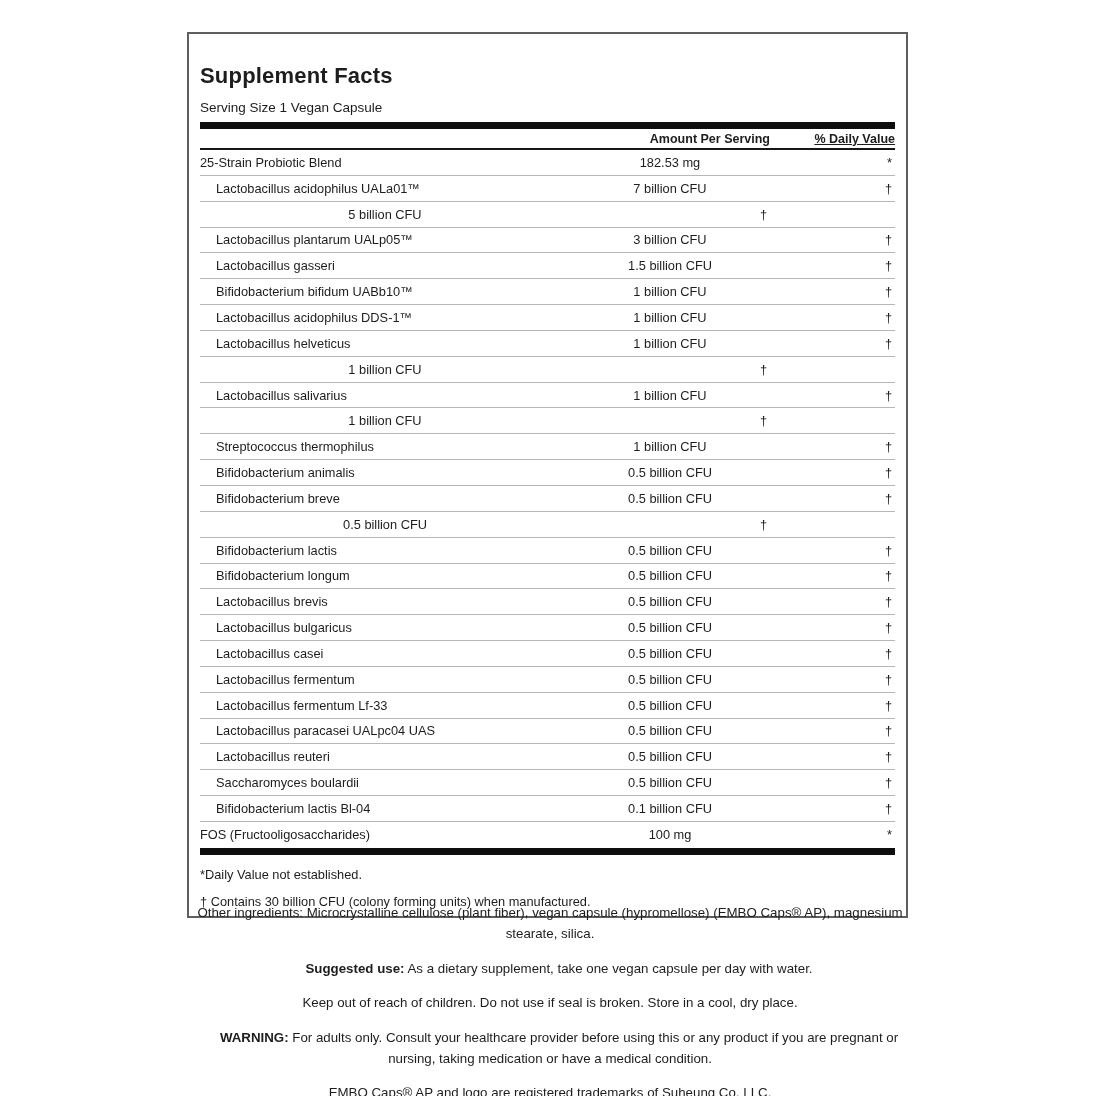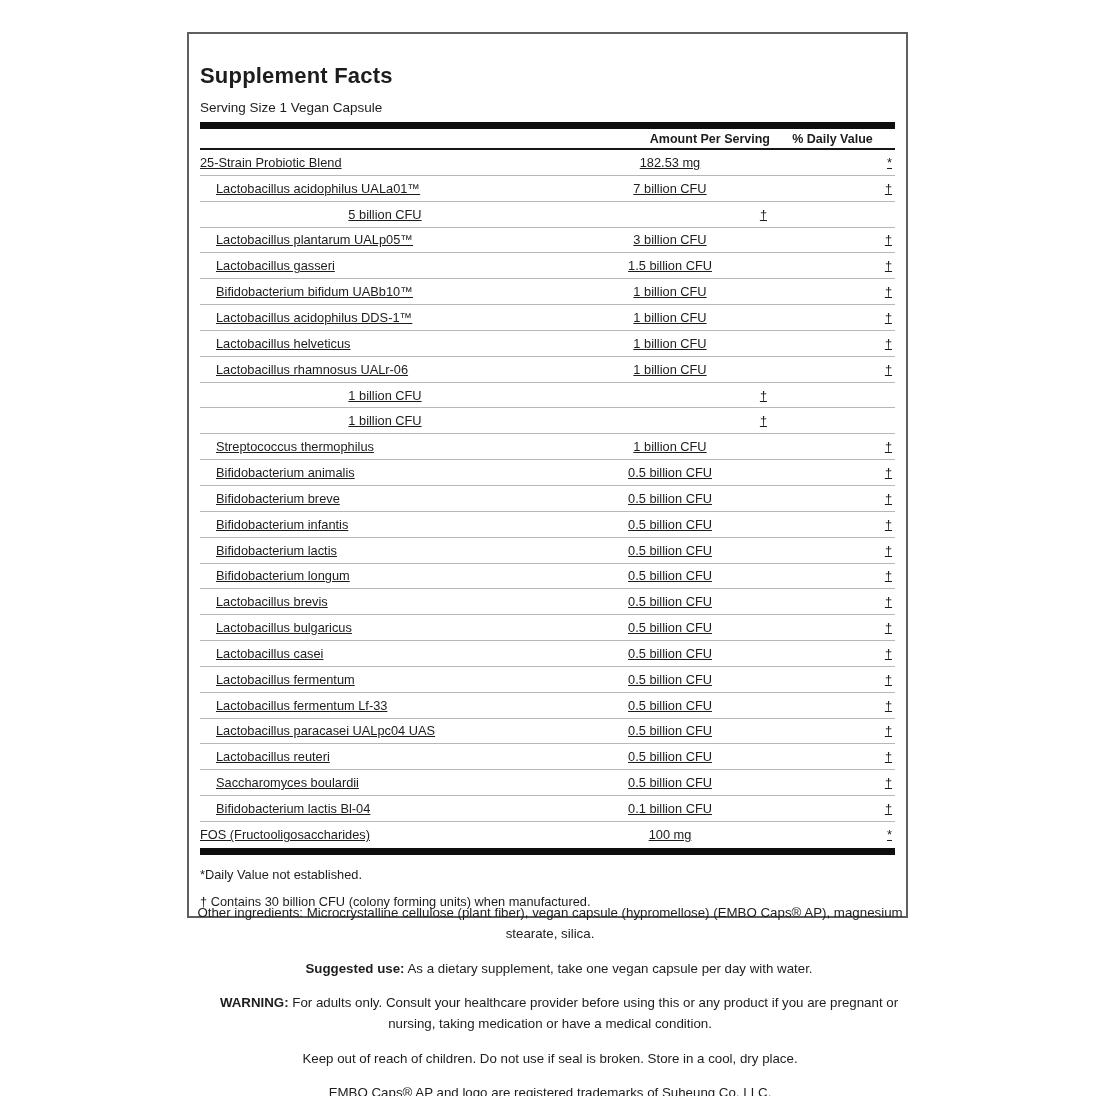--- a/index.html
+++ b/index.html
@@ -51,32 +51,31 @@
   .header-row {
     display: grid;
     grid-template-columns: 370px 200px 1fr;
     align-items: center;
     height: 19px;
     border-bottom: 2px solid #161616;
     font-size: 12.5px;
     font-weight: bold;
   }
   .hdr-amount { grid-column: 1 / 3; text-align: right; }
-  .hdr-dv { grid-column: 3; text-align: center; }
+  .hdr-dv { grid-column: 3; text-align: right; text-decoration: underline; }
 
   .rows {}
   .row {
     display: grid;
     grid-template-columns: 370px 200px 1fr;
     align-items: center;
     height: 25.85px;
     box-sizing: border-box;
     border-bottom: 1px solid #b7b7b7;
     font-size: 12.8px;
-    text-decoration: underline;
   }
   .row:last-child { border-bottom: none; }
   .cell-name { white-space: nowrap; }
   .cell-name.indent { padding-left: 16px; }
   .cell-amount { text-align: center; white-space: nowrap; }
   .cell-dv { text-align: right; padding-right: 3px; }
 
   .footnote {
     font-size: 12.8px;
     margin: 12px 0 0 0;
@@ -152,26 +151,26 @@
     <span class="cell-dv">†</span>
   </div>
 
   <div class="row">
     <span class="cell-name indent">Lactobacillus helveticus</span>
     <span class="cell-amount">1 billion CFU</span>
     <span class="cell-dv">†</span>
   </div>
 
   <div class="row">
-    <span class="cell-name indent">Lactobacillus rhamnosus UALr-06</span>
-    <span class="cell-amount">1 billion CFU</span>
-    <span class="cell-dv">†</span>
-  </div>
-
-  <div class="row">
+    <span class="cell-amount">1 billion CFU</span>
+    <span class="cell-dv">†</span>
+  </div>
+
+  <div class="row">
+    <span class="cell-name indent">Lactobacillus salivarius</span>
     <span class="cell-amount">1 billion CFU</span>
     <span class="cell-dv">†</span>
   </div>
 
   <div class="row">
     <span class="cell-amount">1 billion CFU</span>
     <span class="cell-dv">†</span>
   </div>
 
   <div class="row">
@@ -186,21 +185,20 @@
     <span class="cell-dv">†</span>
   </div>
 
   <div class="row">
     <span class="cell-name indent">Bifidobacterium breve</span>
     <span class="cell-amount">0.5 billion CFU</span>
     <span class="cell-dv">†</span>
   </div>
 
   <div class="row">
-    <span class="cell-name indent">Bifidobacterium infantis</span>
     <span class="cell-amount">0.5 billion CFU</span>
     <span class="cell-dv">†</span>
   </div>
 
   <div class="row">
     <span class="cell-name indent">Bifidobacterium lactis</span>
     <span class="cell-amount">0.5 billion CFU</span>
     <span class="cell-dv">†</span>
   </div>
 
@@ -279,27 +277,27 @@
 <div class="below-box" id="below">
   <p>
     <span class="plabel">Other ingredients:</span><span class="ptext"> Microcrystalline cellulose (plant fiber), vegan capsule (hypromellose) (EMBO Caps® AP), magnesium stearate, silica.</span>
   </p>
 
   <p>
     <span class="plabel plabel-bold">Suggested use:</span><span class="ptext"> As a dietary supplement, take one vegan capsule per day with water.</span>
   </p>
 
   <p>
+    <span class="plabel"></span><span class="ptext">Keep out of reach of children. Do not use if seal is broken. Store in a cool, dry place.</span>
+  </p>
+
+  <p>
     <span class="plabel plabel-bold">WARNING:</span><span class="ptext"> For adults only. Consult your healthcare provider before using this or any product if you are pregnant or nursing, taking medication or have a medical condition.</span>
   </p>
 
   <p>
-    <span class="plabel"></span><span class="ptext">Keep out of reach of children. Do not use if seal is broken. Store in a cool, dry place.</span>
-  </p>
-
-  <p>
     <span class="plabel"></span><span class="ptext">EMBO Caps® AP and logo are registered trademarks of Suheung Co. LLC.</span>
   </p>
 
   <p>
     <span class="plabel"></span><span class="ptext">DDS-1™ is a trademark of Chr. Hansen A/S.</span>
   </p>
 </div>
 
 </body></html>

